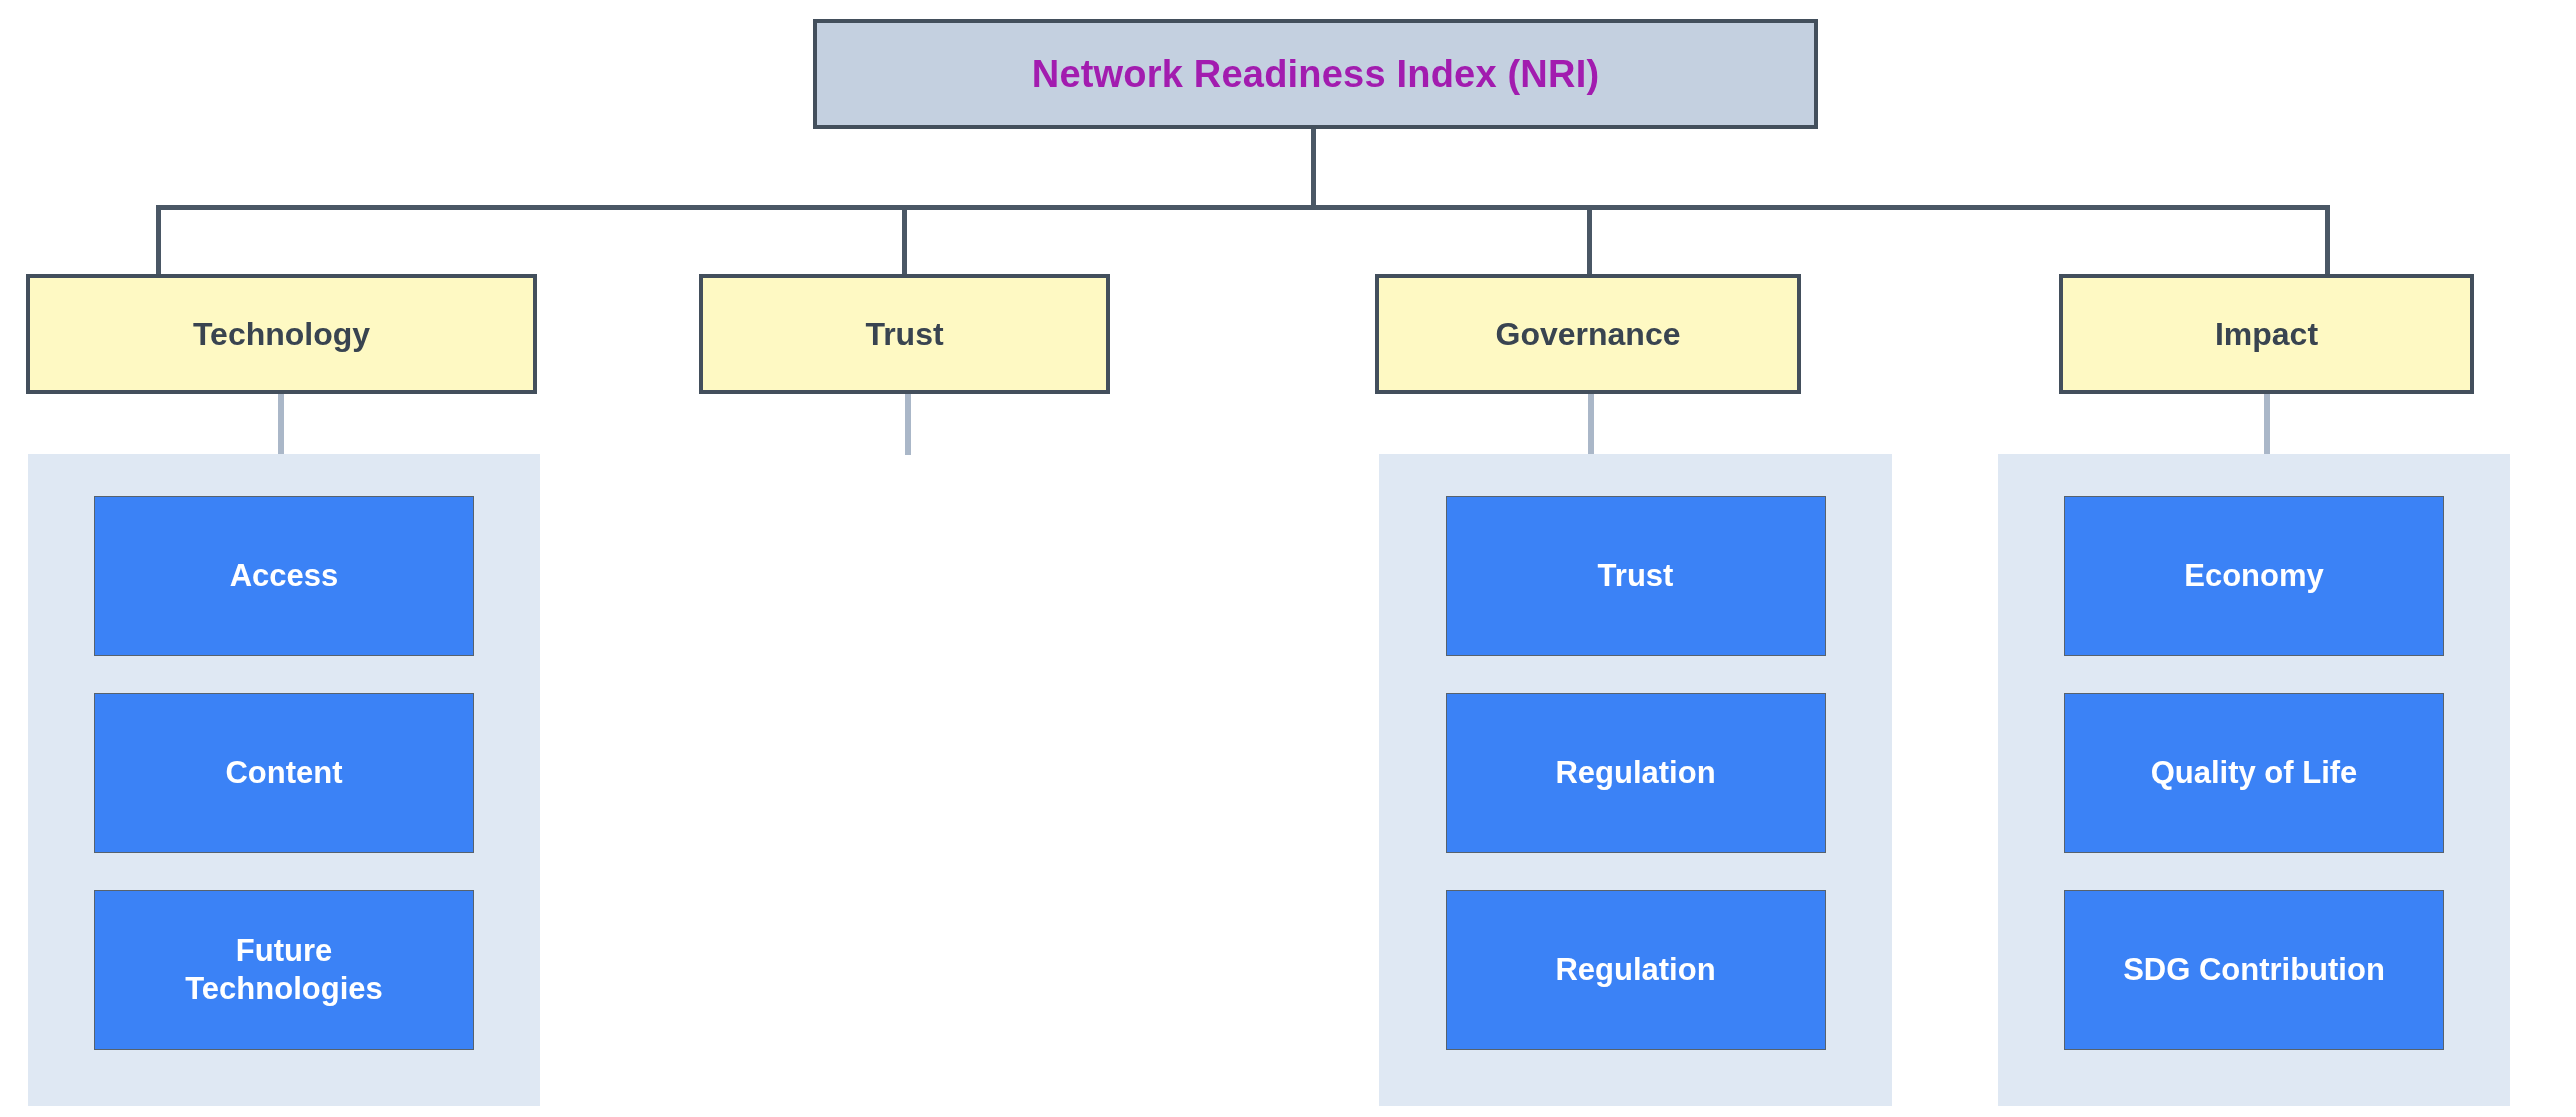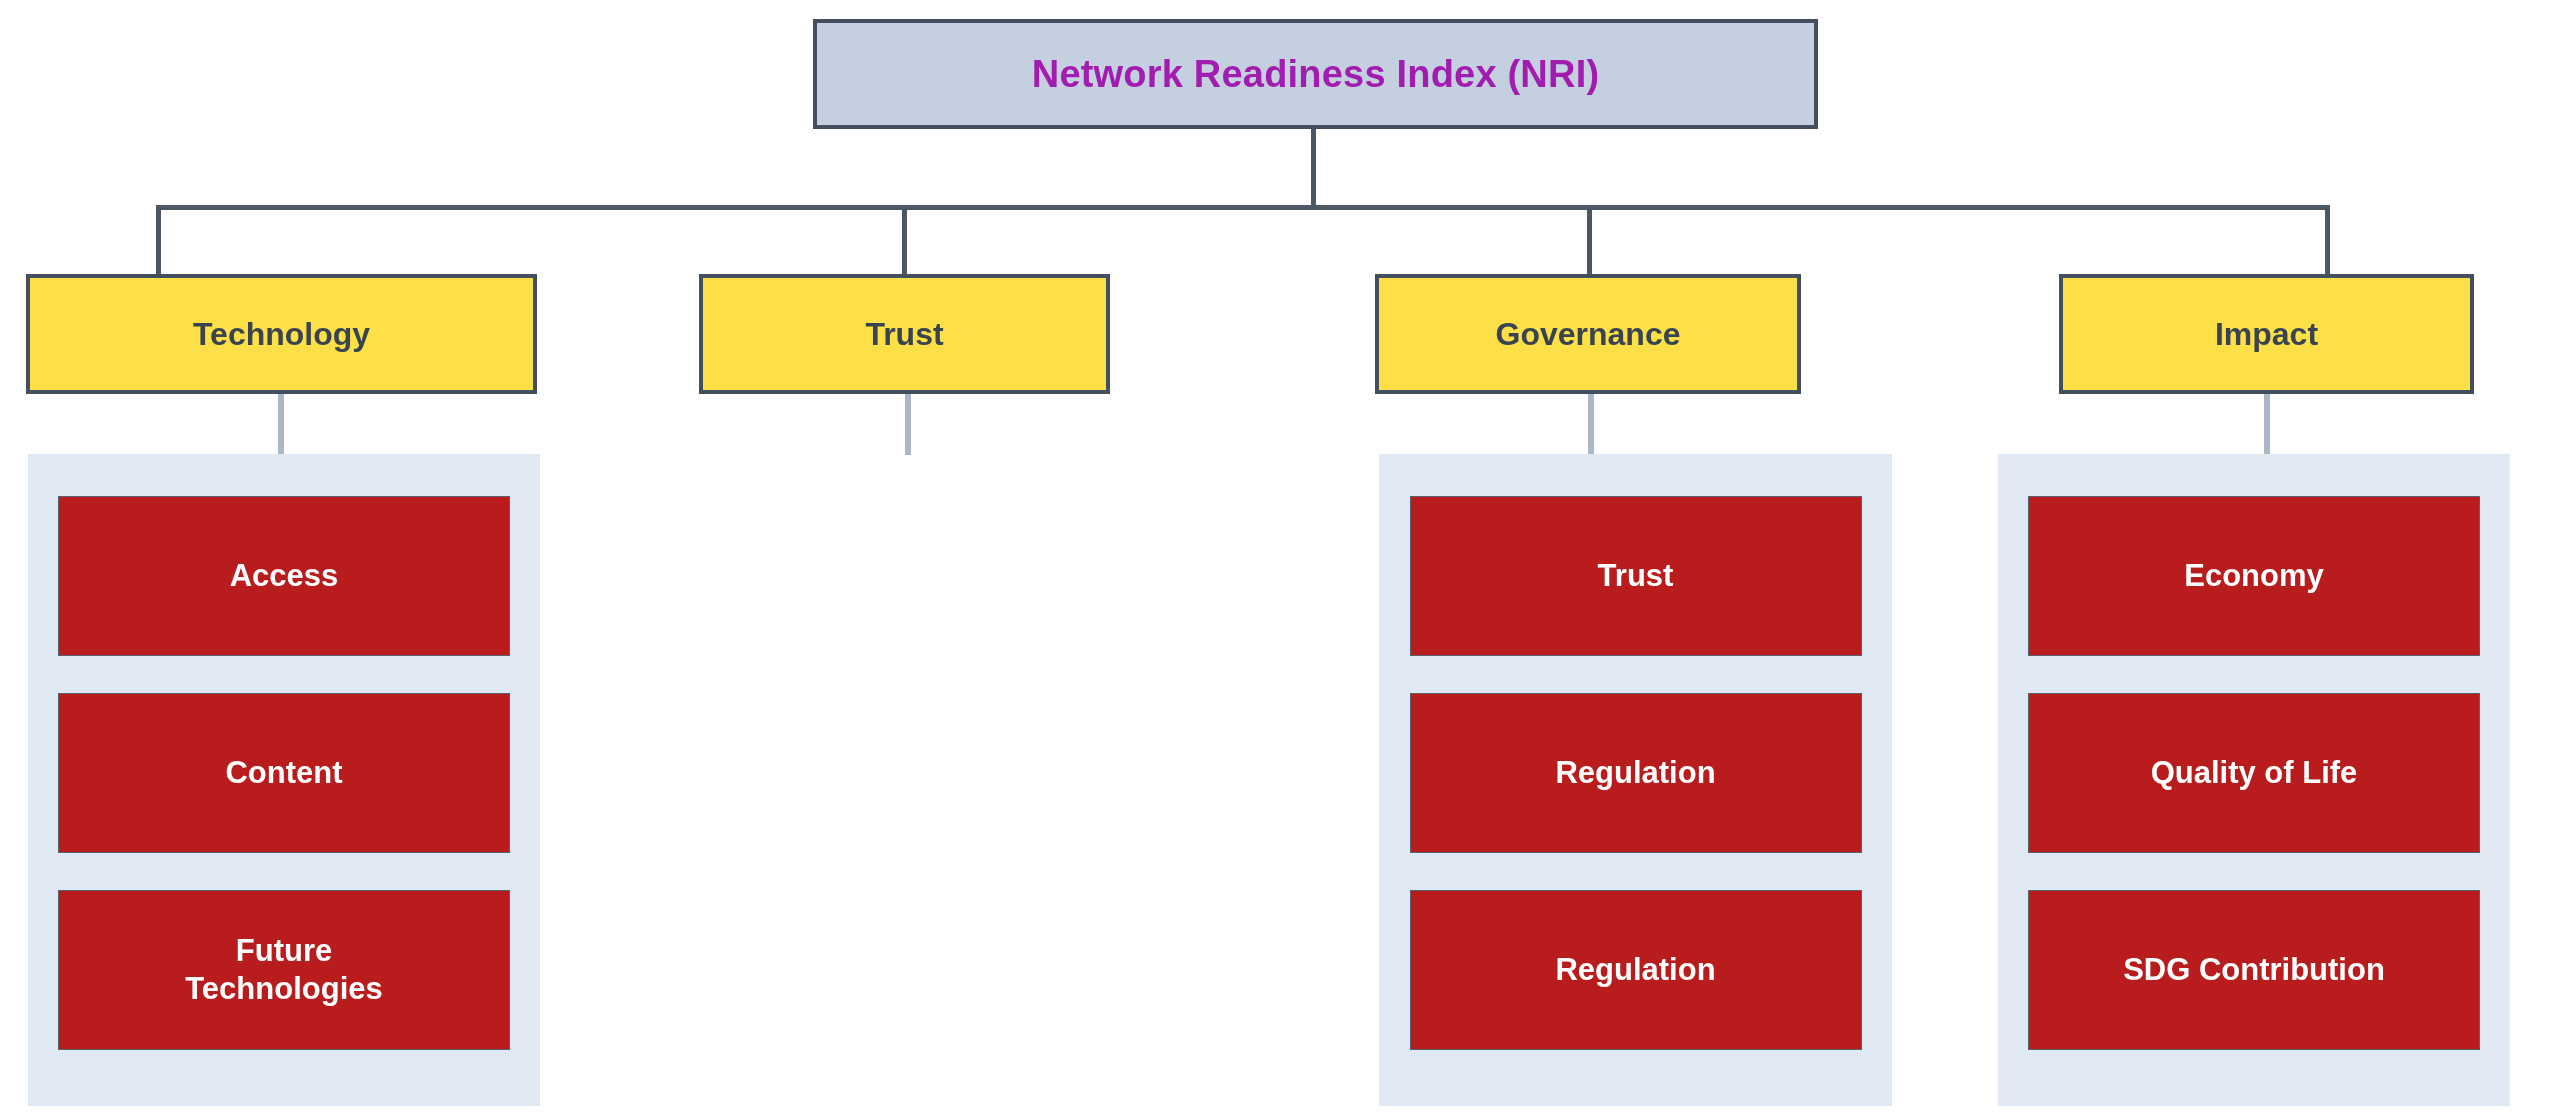--- a/index.html
+++ b/index.html
@@ -77,21 +77,21 @@
   .conn-stub.c1 { left: 278px; }
   .conn-stub.c2 { left: 905px; }
   .conn-stub.c3 { left: 1588px; }
   .conn-stub.c4 { left: 2264px; }
 
   
   .pillar-box {
     position: absolute;
     top: 274px;
     height: 120px;
-    background: #fde047;
+    background: #fef9c3;
     border: 4.4px solid #434f5c;
     box-sizing: border-box;
     display: flex;
     align-items: center;
     justify-content: center;
   }
   .pillar-label {
     font-size: 32px;
     font-weight: 700;
     color: #394450;
@@ -115,23 +115,23 @@
     align-items: center;
     justify-content: flex-start;
   }
   .group-panel.c1 { left: 28px;   width: 512px; }
   .group-panel.c2 { left: 704px;  width: 512px; }
   .group-panel.c3 { left: 1379px; width: 513px; }
   .group-panel.c4 { left: 1998px; width: 512px; }
 
   
   .sub-box {
-    width: 452px;
+    width: 380px;
     height: 160px;
-    background: #b91c1c;
+    background: #3b82f6;
     border: 1.7px solid #57626d;
     box-sizing: border-box;
     display: flex;
     align-items: center;
     justify-content: center;
     text-align: center;
     margin-bottom: 37px;
   }
   .sub-box:last-child { margin-bottom: 0; }
   .sub-label {

